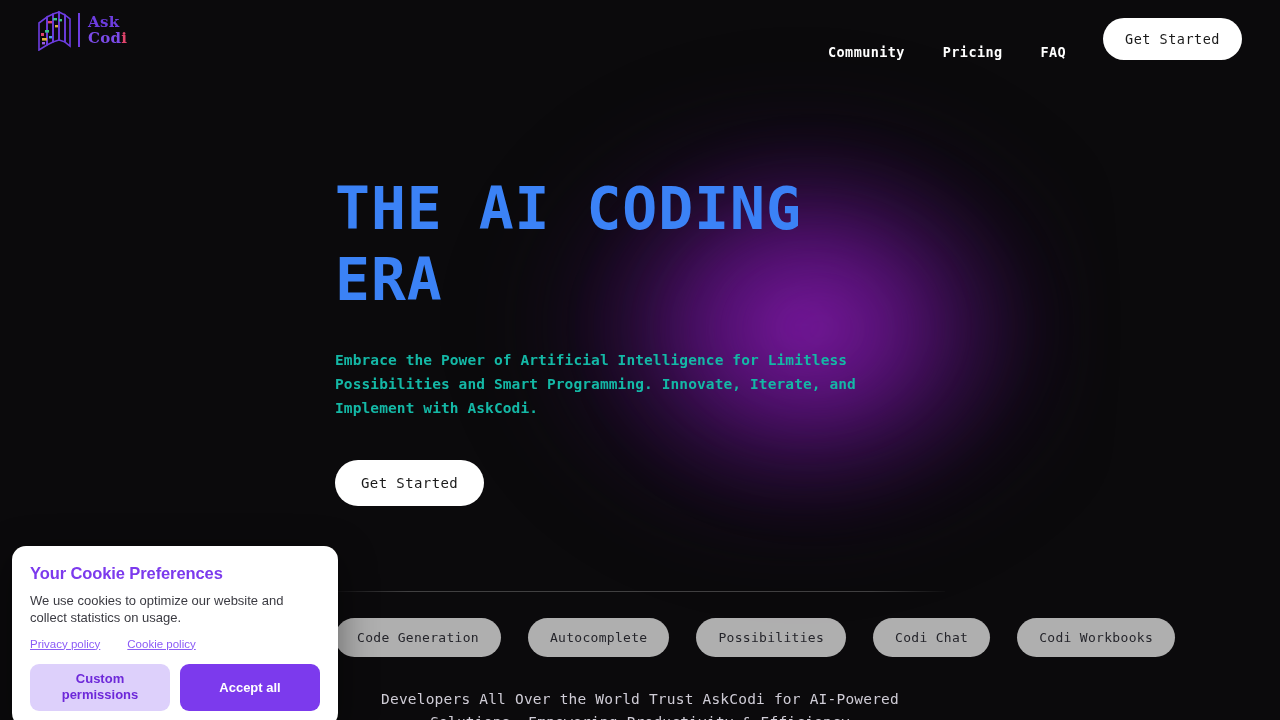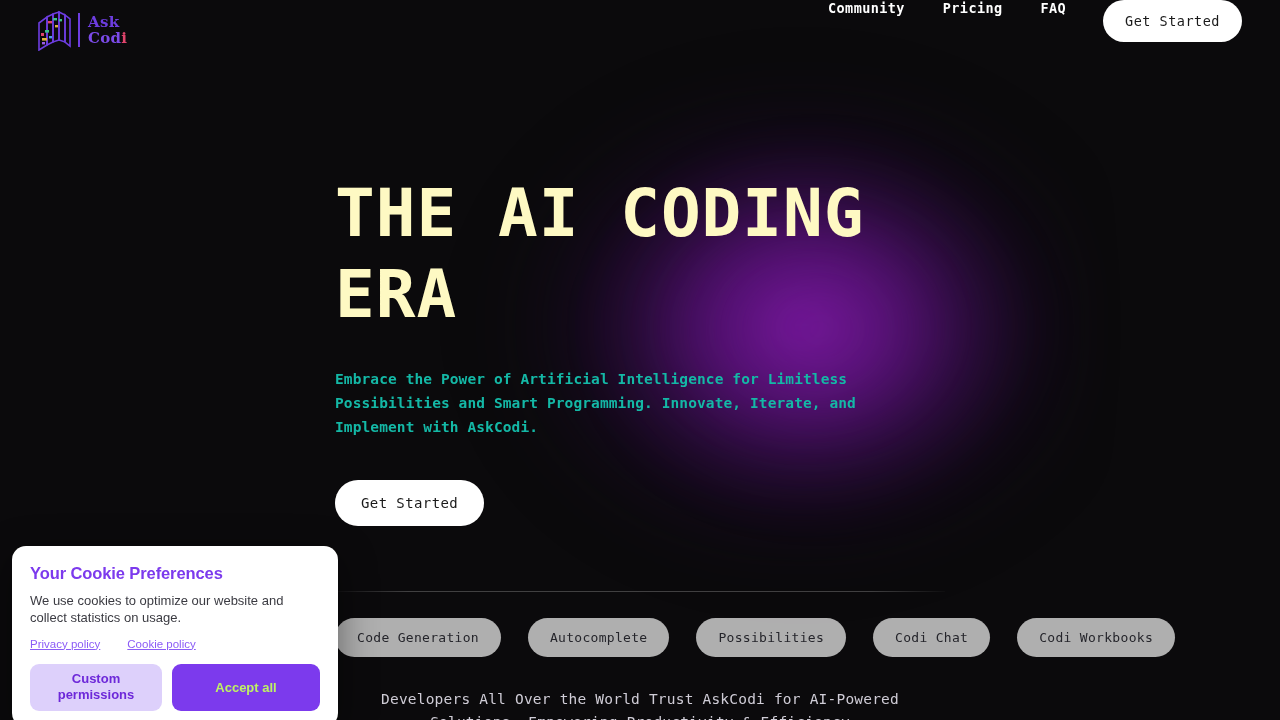--- a/index.html
+++ b/index.html
@@ -73,21 +73,21 @@
     font-weight:bold;
     font-size:15px;
   }
   .logo-ask { color:#6d3de0; letter-spacing:0.3px; }
   .logo-cod { color:#7b4ae8; letter-spacing:0.3px; }
   .logo-i   { color:#e0446b; }
 
   .nav {
     position:absolute; right:38px; top:0;
     height:60px;
-    display:flex; align-items:flex-start;
+    display:flex; align-items:flex-end;
     gap:0px;
   }
   .nav-link {
     color:#ffffff;
     font-size:13.5px;
     font-weight:bold;
     letter-spacing:0.4px;
     padding:0 19px;
     text-decoration:none;
     cursor:pointer;
@@ -117,22 +117,22 @@
     font-size:12.5px;
     letter-spacing:0.35px;
     padding:11px 22px;
     border-radius:999px;
     box-shadow:0 0 22px rgba(221,22,208,0.35);
     cursor:pointer;
   }
 
   .headline {
     margin-top:50px;
-    color:#fef9c3;
-    font-size:66px;
+    color:#3b82f6;
+    font-size:58px;
     font-weight:bold;
     line-height:1.22;
     letter-spacing:1px;
     max-width:560px;
     font-family:"DejaVu Sans Mono", monospace;
   }
 
   .subhead {
     margin-top:32px;
     color:#14b8a6;
@@ -247,26 +247,26 @@
     line-height:1.28;
     border:none;
     border-radius:9px;
     padding:7px 8px;
     cursor:pointer;
     font-family:"Liberation Sans", sans-serif;
   }
   .btn-accept {
     flex:1 1 0;
     background:#7c3aed;
-    color:#bef264;
+    color:#ffffff;
     font-size:13px;
     font-weight:bold;
     border:none;
     border-radius:9px;
-    padding:11px 16px;
+    padding:11px 8px;
     cursor:pointer;
     font-family:"Liberation Sans", sans-serif;
   }
 </style>
 </head>
 <body>
 
 <div id="page">
 
   <div class="glow-main"></div>

